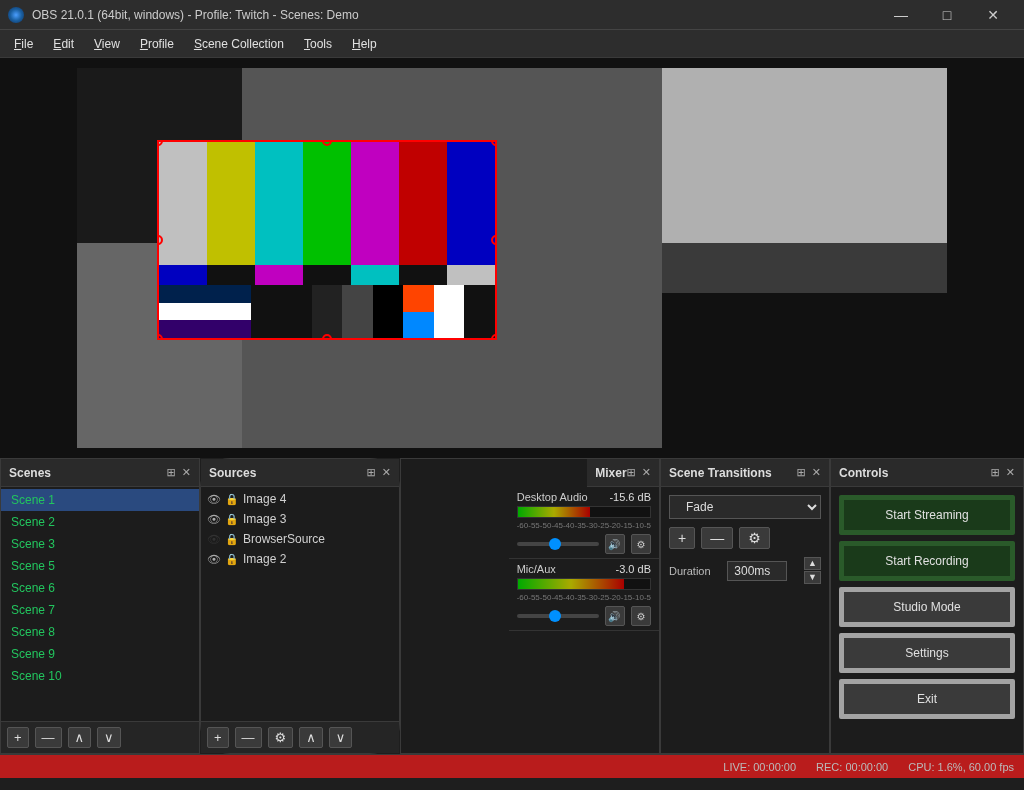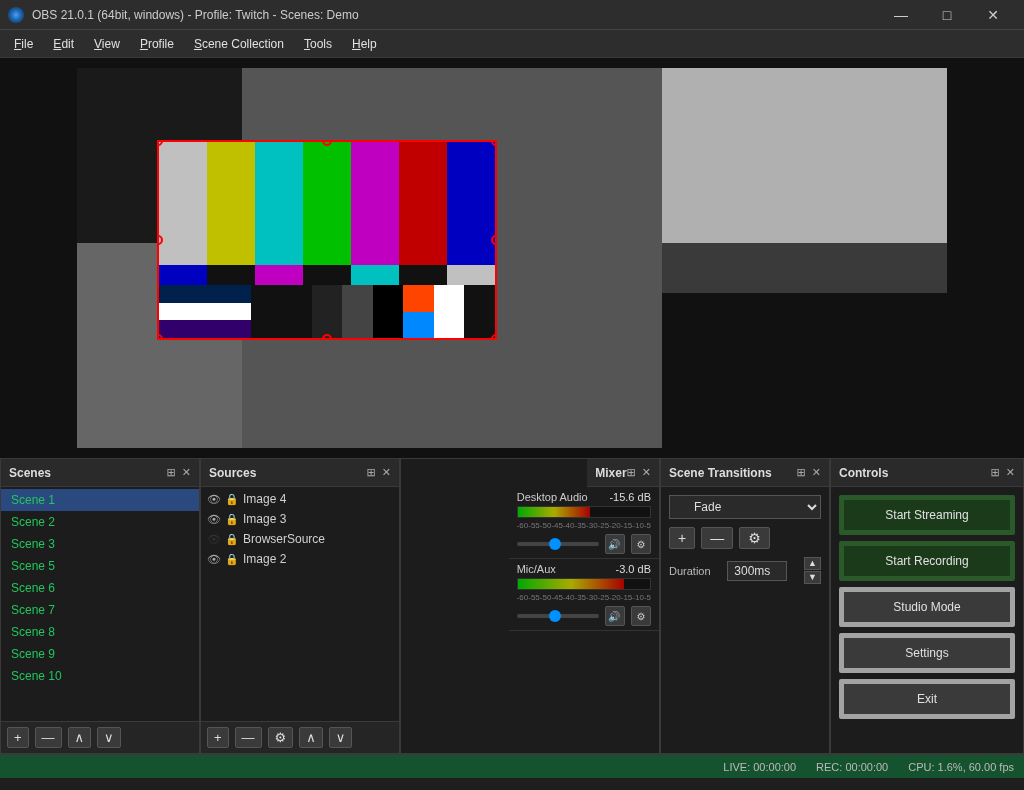--- a/index.html
+++ b/index.html
@@ -202,20 +202,21 @@
       cursor: pointer;
     }
 
     #scenes-panel {
       width: 200px;
       border-right: 1px solid #3a3a3a;
     }
     #sources-panel {
       width: 200px;
       border-right: 1px solid #3a3a3a;
+      border-radius: 30px;
     }
     #mixer-panel {
       width: 260px;
       border-right: 1px solid #3a3a3a;
       align-items: flex-end;
     }
     #transitions-panel {
       width: 170px;
       border-right: 1px solid #3a3a3a;
     }
@@ -358,21 +359,21 @@
     
     .transitions-content {
       flex: 1;
       padding: 8px;
     }
     .transition-select {
       width: 100%;
       background: #2a2a2a;
       border: 1px solid #555;
       color: #ddd;
-      padding: 3px 20px;
+      padding: 3px 12px;
       font-size: 12px;
       margin-bottom: 8px;
       cursor: pointer;
     }
     .transition-buttons {
       display: flex;
       align-items: center;
       gap: 6px;
       margin-bottom: 8px;
     }
@@ -431,21 +432,21 @@
       border-radius: 2px;
       color: #e0e0e0;
       font-size: 12px;
       cursor: pointer;
       text-align: center;
     }
     .ctrl-btn.primary { background: #1a3a1a; border-color: #2a5a2a; }
 
     
     #statusbar {
-      background: #14532d;
+      background: #b91c1c;
       height: 24px;
       border-top: 1px solid #3a3a3a;
       display: flex;
       align-items: center;
       justify-content: flex-end;
       padding: 0 10px;
       gap: 20px;
       font-size: 11px;
       color: #bbb;
     }

